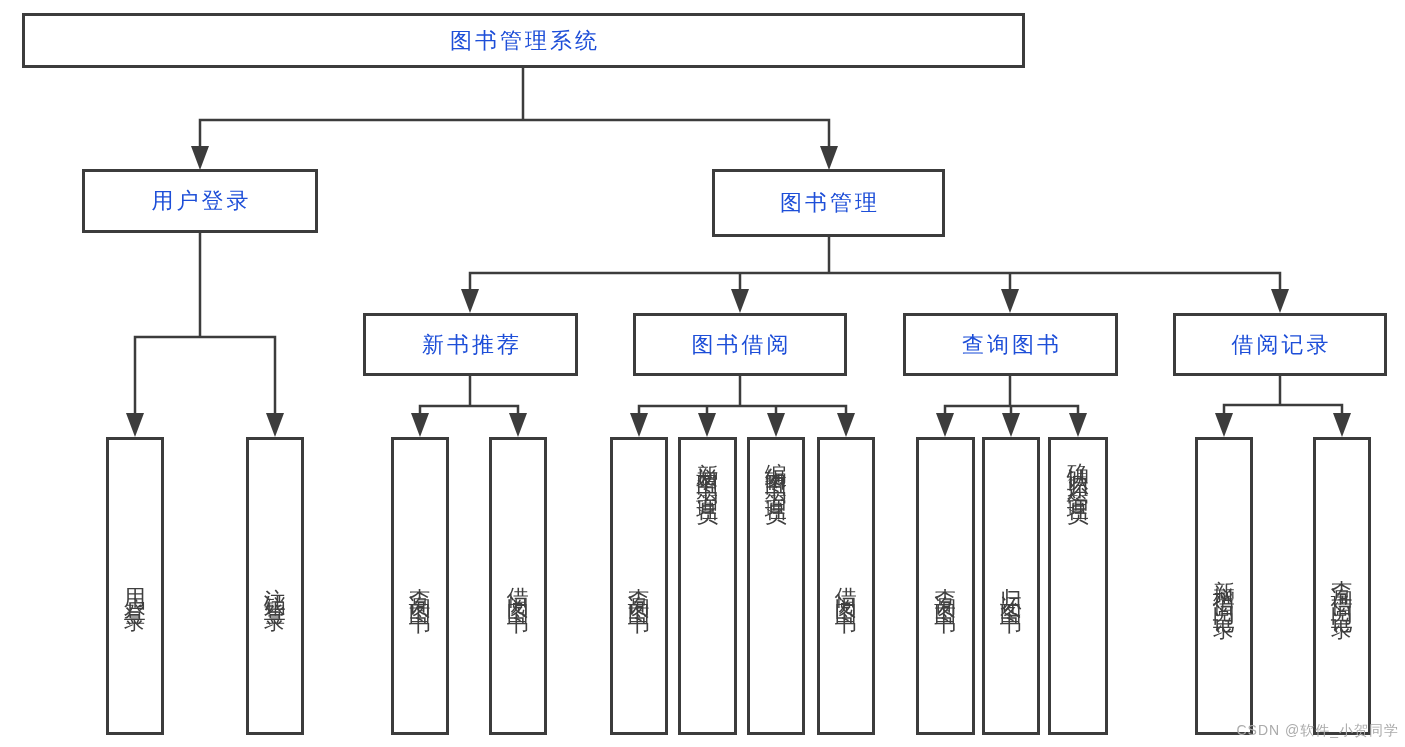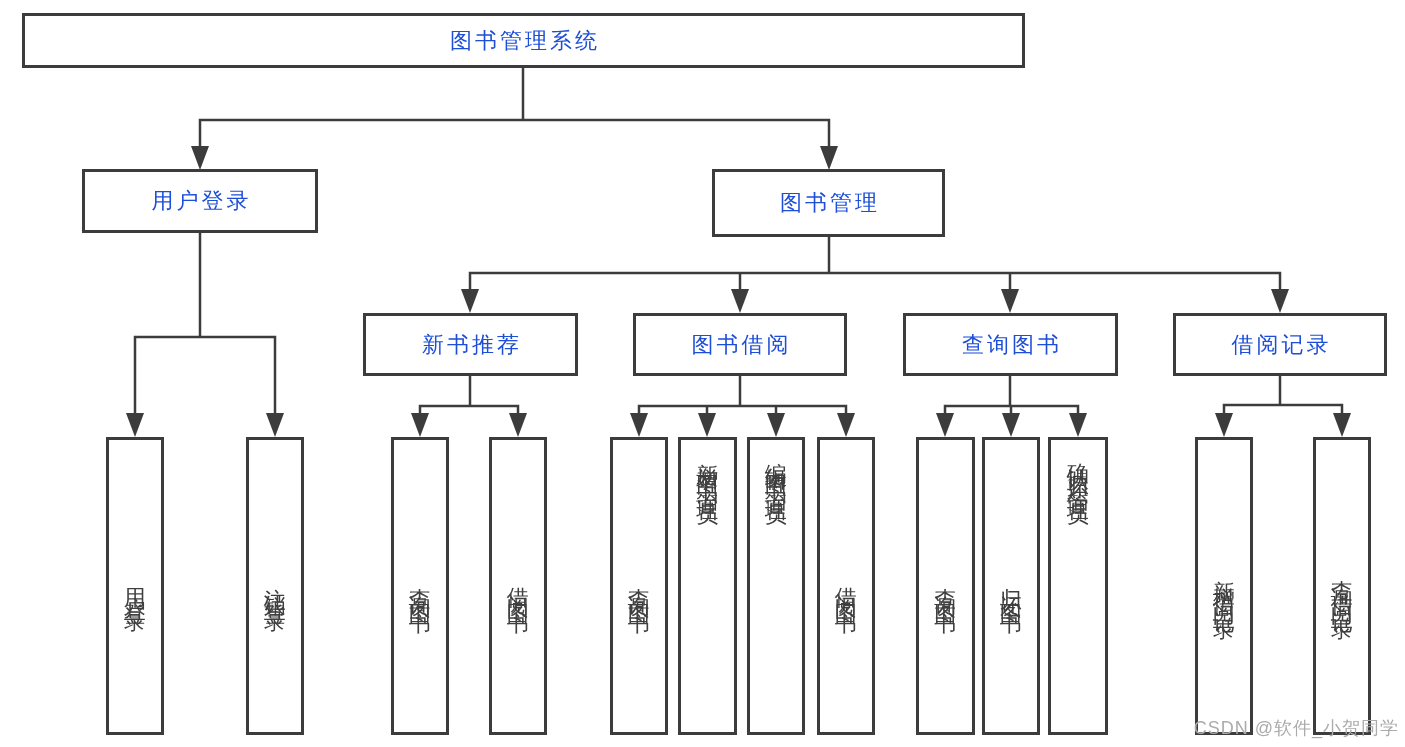--- a/index.html
+++ b/index.html
@@ -20,21 +20,21 @@
   }
   .leaf { align-items:center; }
   .leaf .vtext {
     writing-mode:vertical-rl; text-orientation:mixed;
     font-size:22px; line-height:1.15; letter-spacing:8px; color:#3f3f3f;
   }
   .leaf.vtop { align-items:flex-start; padding-top:5px; }
   .leaf.vtop .vtext { letter-spacing:6px; }
   .watermark {
     position:absolute; right:6px; bottom:7px;
-    font-size:18px; letter-spacing:1px; color:#ababab; white-space:nowrap;
+    font-size:14px; letter-spacing:1px; color:#ababab; white-space:nowrap;
   }
 </style>
 </head>
 <body>
 
 <div class="canvas">
 
   <svg class="wires" viewBox="0 0 1405 747">
     <g stroke="#3c3c3c" stroke-width="2.5" fill="none" stroke-linecap="square">
 

